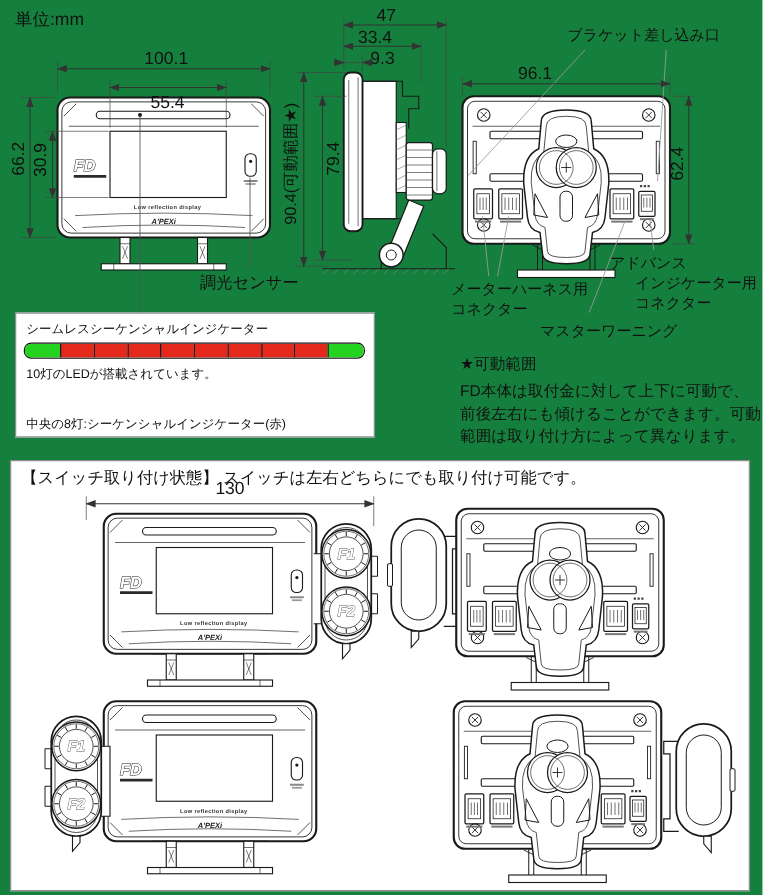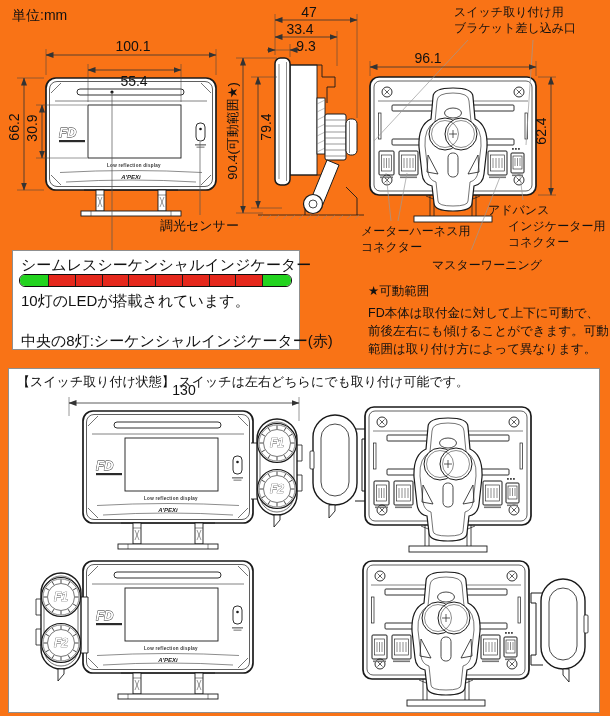--- a/index.html
+++ b/index.html
@@ -1,25 +1,25 @@
 <!DOCTYPE html>
 <html style="--led-green: #23d31f; --led-red: #e5281c;"><head>
 <meta charset="utf-8">
 <style>
   html,body { margin:0; padding:0; background:#fff; }
-  #stage { position:relative; width:610px; height:716px; background:#f97316; overflow:hidden;
+  #stage { position:relative; width:610px; height:716px; background:#15803d; overflow:hidden;
            font-family:"Liberation Sans","DejaVu Sans",sans-serif; color:#111; }
   svg { position:absolute; left:0; top:0; }
   .dimlabel { position:absolute; font-size:13px; color:#111; text-align:center; white-space:nowrap; }
   .big { font-size:14px; }
   .vert { transform:rotate(-90deg); }
   .jlabel { position:absolute; font-size:12px; color:#111; white-space:nowrap; }
   .unit { position:absolute; font-size:14px; }
   .box { position:absolute; border:1px solid #8f8f8f; background:#fff; }
-  .boxtitle { position:absolute; font-size:15px; white-space:nowrap; }
+  .boxtitle { position:absolute; font-size:10px; white-space:nowrap; }
   .led-bar { position:absolute; display:flex; height:11px; border:1.5px solid #101010; border-radius:6px; overflow:hidden; background:#fff; }
   .led-seg { height:100%; }
   .led-seg:not(:first-child) { border-left:1px solid #1c1c1c; }
   .led-seg.red { flex:1; background:var(--led-red,#e5281c); }
   .led-seg.green { width:28px; flex:0 0 28px; background:var(--led-green,#23d31f); }
   .note-line { font-size:12.5px; line-height:18px; white-space:nowrap; }
   .t-logo  { font:italic bold 13px "Liberation Sans",sans-serif; fill:#fff; stroke:#222; stroke-width:0.8px; paint-order:stroke; }
   .t-dial  { font:italic bold 12px "Liberation Sans",sans-serif; fill:#fff; stroke:#555; stroke-width:0.7px; paint-order:stroke; text-anchor:middle; }
   .t-tiny  { font:600 4.5px "Liberation Sans",sans-serif; fill:#333; text-anchor:middle; letter-spacing:0.3px; }
   .t-brand { font:italic bold 6px "Liberation Sans",sans-serif; fill:#222; text-anchor:middle; }
@@ -254,21 +254,20 @@
   <div class="dimlabel big" style="left:289px;top:4px;width:40px;">47</div>
   <div class="dimlabel big" style="left:278px;top:21px;width:44px;">33.4</div>
   <div class="dimlabel big" style="left:288px;top:38px;width:36px;">9.3</div>
   <div class="dimlabel vert" style="left:167px;top:123px;width:130px;height:16px;">90.4(可動範囲★)</div>
   <div class="dimlabel big vert" style="left:246px;top:119px;width:40px;height:16px;">79.4</div>
 
   <div class="dimlabel big" style="left:403px;top:50px;width:50px;">96.1</div>
   <div class="dimlabel big vert" style="left:519px;top:123px;width:44px;height:16px;">62.4</div>
 
   <div class="jlabel" style="left:160px;top:217px;font-size:13px;">調光センサー</div>
-  <div class="jlabel" style="left:454px;top:4px;">スイッチ取り付け用</div>
   <div class="jlabel" style="left:454px;top:20px;">ブラケット差し込み口</div>
   <div class="jlabel" style="left:361px;top:223px;">メーターハーネス用</div>
   <div class="jlabel" style="left:361px;top:239px;">コネクター</div>
   <div class="jlabel" style="left:488px;top:202px;">アドバンス</div>
   <div class="jlabel" style="left:508px;top:218px;">インジケーター用</div>
   <div class="jlabel" style="left:508px;top:234px;">コネクター</div>
   <div class="jlabel" style="left:432px;top:257px;">マスターワーニング</div>
 
   <div class="box" style="left:12px;top:250px;width:286px;height:98px;">
     <div class="boxtitle" style="left:8px;top:5px;">シームレスシーケンシャルインジケーター</div>

